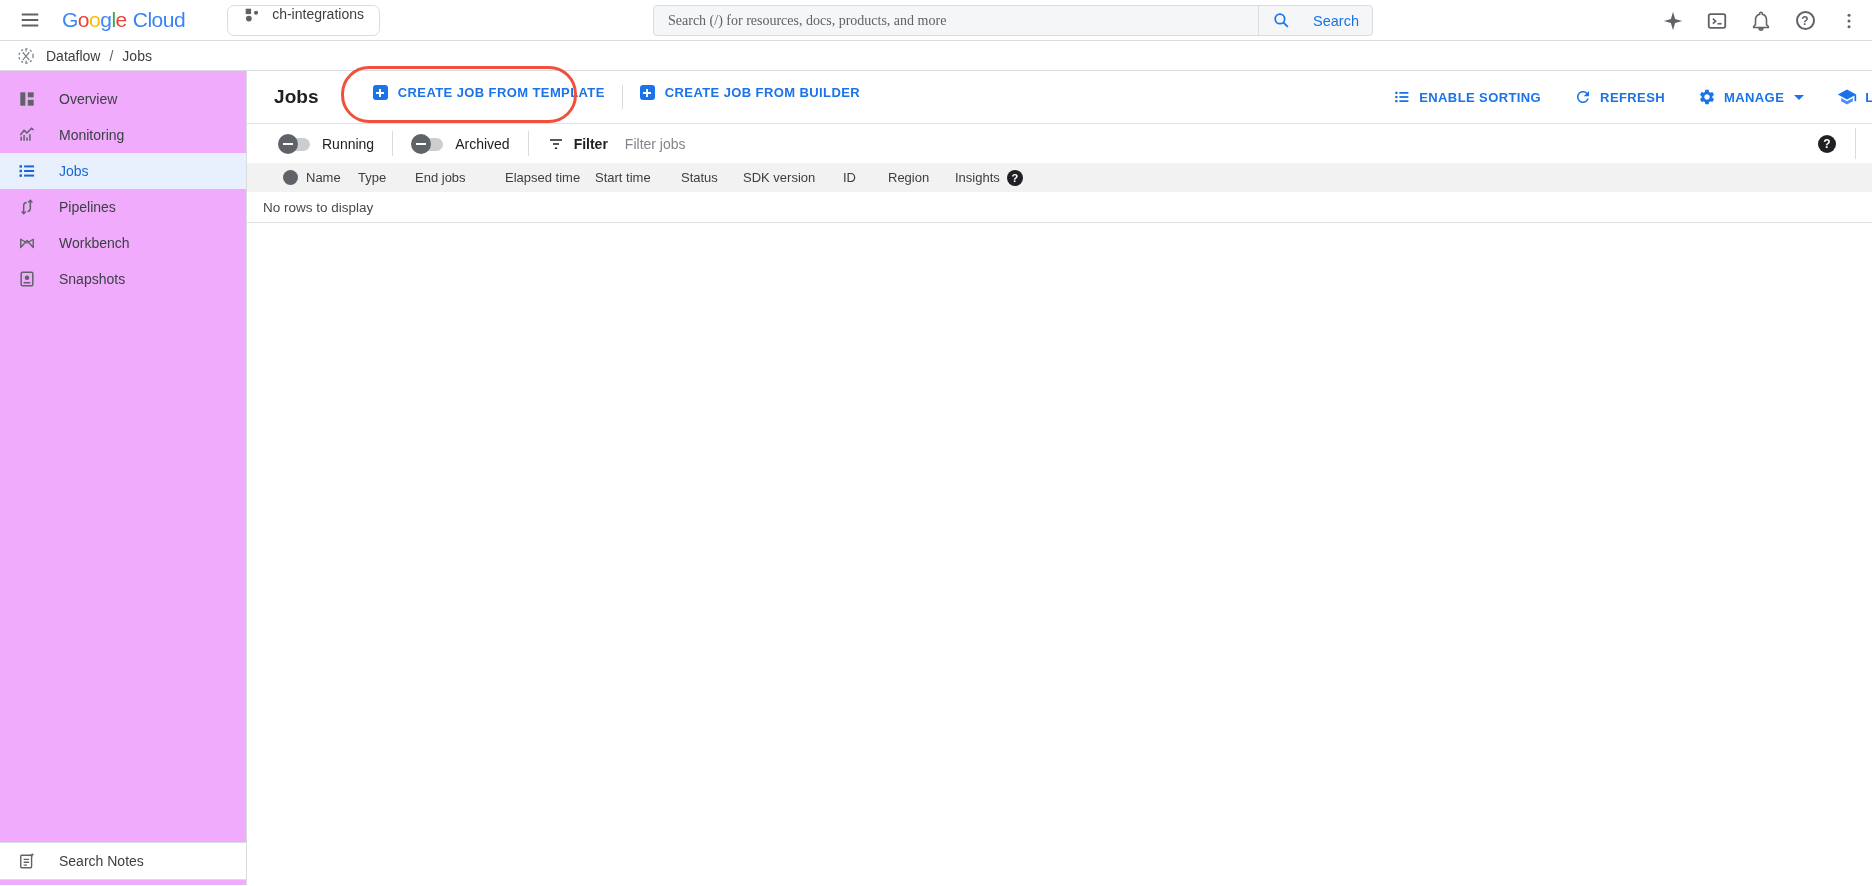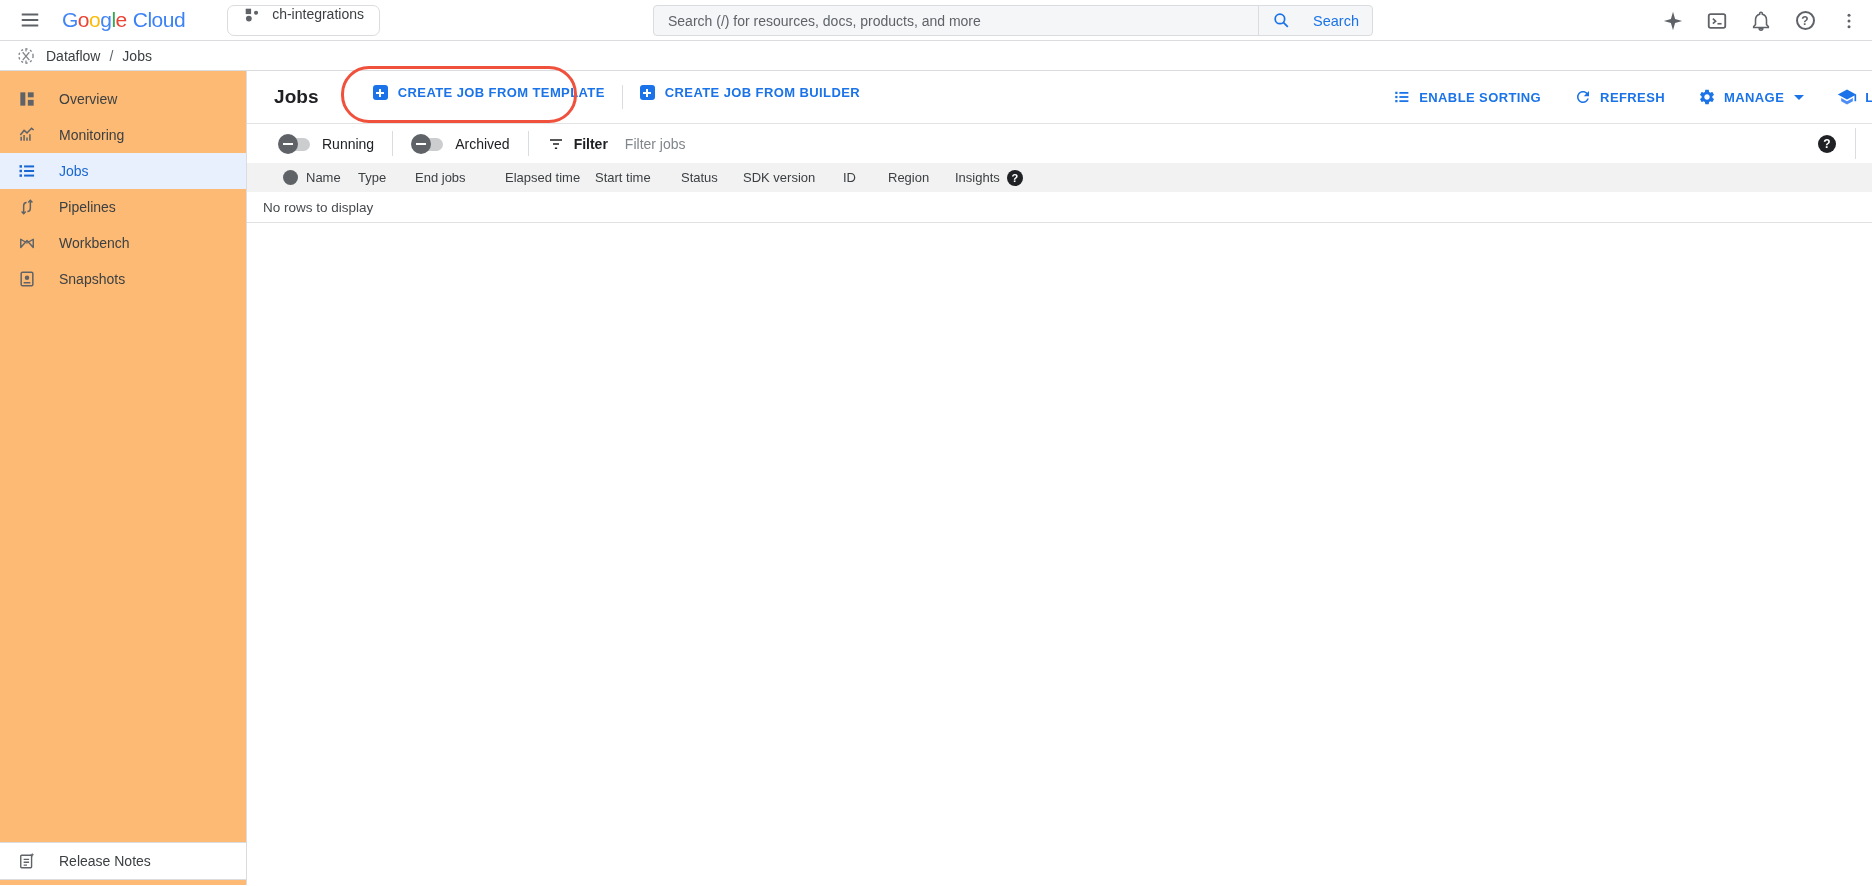--- a/index.html
+++ b/index.html
@@ -11,36 +11,36 @@
   svg { display:block; }
 
   
   .topbar { height:41px; display:flex; align-items:center; border-bottom:1px solid #dadce0; position:relative; background:#fff; }
   .hamburger { margin-left:14px; width:32px; height:32px; display:flex; align-items:center; justify-content:center; cursor:pointer; background:none; border:none; }
   .logo { display:flex; align-items:baseline; margin-left:16px; font-size:21px; letter-spacing:-0.5px; }
   .logo .cloud { color:#3b82f6; margin-left:6px; }
   .lg0,.lg3 { color:#4285F4; } .lg1,.lg5 { color:#EA4335; } .lg2 { color:#FBBC05; } .lg4 { color:#34A853; }
   .project-btn { margin-left:42px; height:31px; display:flex; align-items:flex-start; gap:11px; padding:0 15px; border:1px solid #dadce0; border-radius:7px; background:#fff; font-size:14px; color:#3c4043; cursor:pointer; }
   .searchbox { position:absolute; left:653px; top:5px; width:720px; height:31px; background:#f5f6f7; border:1px solid #d9dce0; border-radius:4px; display:flex; align-items:center; overflow:hidden; }
-  .searchbox input { flex:1; border:none; outline:none; background:transparent; font-size:14px; color:#3c4043; padding:0 14px; font-family:Liberation Sans, sans-serif; }
+  .searchbox input { flex:1; border:none; outline:none; background:transparent; font-size:14px; color:#3c4043; padding:0 14px; font-family:Liberation Serif, serif; }
   .searchbox input::placeholder { color:#5f6368; }
   .search-divider { width:1px; height:100%; background:#dadce0; }
   .search-btn { display:flex; align-items:center; gap:22px; padding:0 13px; height:100%; border:none; background:transparent; color:#1a73e8; font-size:14.5px; font-weight:500; cursor:pointer; font-family:inherit; }
   .topbar-icons { position:absolute; right:10px; top:0; height:41px; display:flex; align-items:center; gap:18px; }
   .tb-icon { width:26px; height:26px; display:flex; align-items:center; justify-content:center; background:none; border:none; cursor:pointer; }
   .q-outline { width:19px; height:19px; border:2px solid #5f6368; border-radius:50%; color:#5f6368; font-size:12px; font-weight:bold; display:flex; align-items:center; justify-content:center; }
 
   
   .crumbbar { height:30px; display:flex; align-items:center; border-bottom:1px solid #dadce0; padding-left:16px; font-size:14px; color:#3c4043; background:#fff; }
   .crumbbar .svc { margin-left:10px; cursor:pointer; }
   .crumbbar .sep { margin:0 9px; color:#5f6368; }
 
   
   .shell { display:flex; height:814px; }
-  .sidebar { width:247px; border-right:1px solid #dadce0; padding-top:10px; position:relative; background:#fdba74; flex:none; }
+  .sidebar { width:247px; border-right:1px solid #dadce0; padding-top:10px; position:relative; background:#f0abfc; flex:none; }
   .nav-item { height:36px; display:flex; align-items:center; padding-left:17px; gap:22px; font-size:14px; color:#3c4043; cursor:pointer; }
   .nav-item.selected { background:#e8f0fe; color:#1967d2; }
   .sidebar-footer { position:absolute; left:0; right:0; bottom:5px; height:38px; border-top:1px solid #dadce0; border-bottom:1px solid #dadce0; display:flex; align-items:center; padding-left:17px; gap:22px; font-size:14px; color:#3c4043; cursor:pointer; background:#fff; }
 
   .main { flex:1; min-width:0; overflow:hidden; position:relative; background:#fff; }
 
   
   .page-header { height:53px; display:flex; align-items:center; border-bottom:1px solid #e3e3e3; padding-left:27px; position:relative; }
   .page-title { font-size:19px; color:#202124; letter-spacing:0.1px; }
   .create-group { display:flex; align-items:flex-start; margin-left:54px; }
@@ -233,21 +233,21 @@
       <span>Snapshots</span>
     </div>
     <div class="sidebar-footer">
       <span>
         <svg width="20" height="20" viewBox="0 0 24 24">
             <rect x="4.5" y="5" width="13" height="15" rx="1" fill="none" stroke="#5f6368" stroke-width="1.7"></rect>
             <path d="M8 10h6.5M8 13.5h6.5M8 17h4" stroke="#5f6368" stroke-width="1.6"></path>
             <path d="M18.2 2l.7 1.9 1.9.7-1.9.7-.7 1.9-.7-1.9-1.9-.7 1.9-.7z" fill="#5f6368"></path>
           </svg>
       </span>
-      <span>Release Notes</span>
+      <span>Search Notes</span>
     </div>
   </aside>
 
   <main class="main">
     <div class="page-header">
       <h1 class="page-title">Jobs</h1>
       <div class="create-group">
         <button class="blue-btn">
           <span class="plus-sq"></span>
           <span>CREATE JOB FROM TEMPLATE</span>

